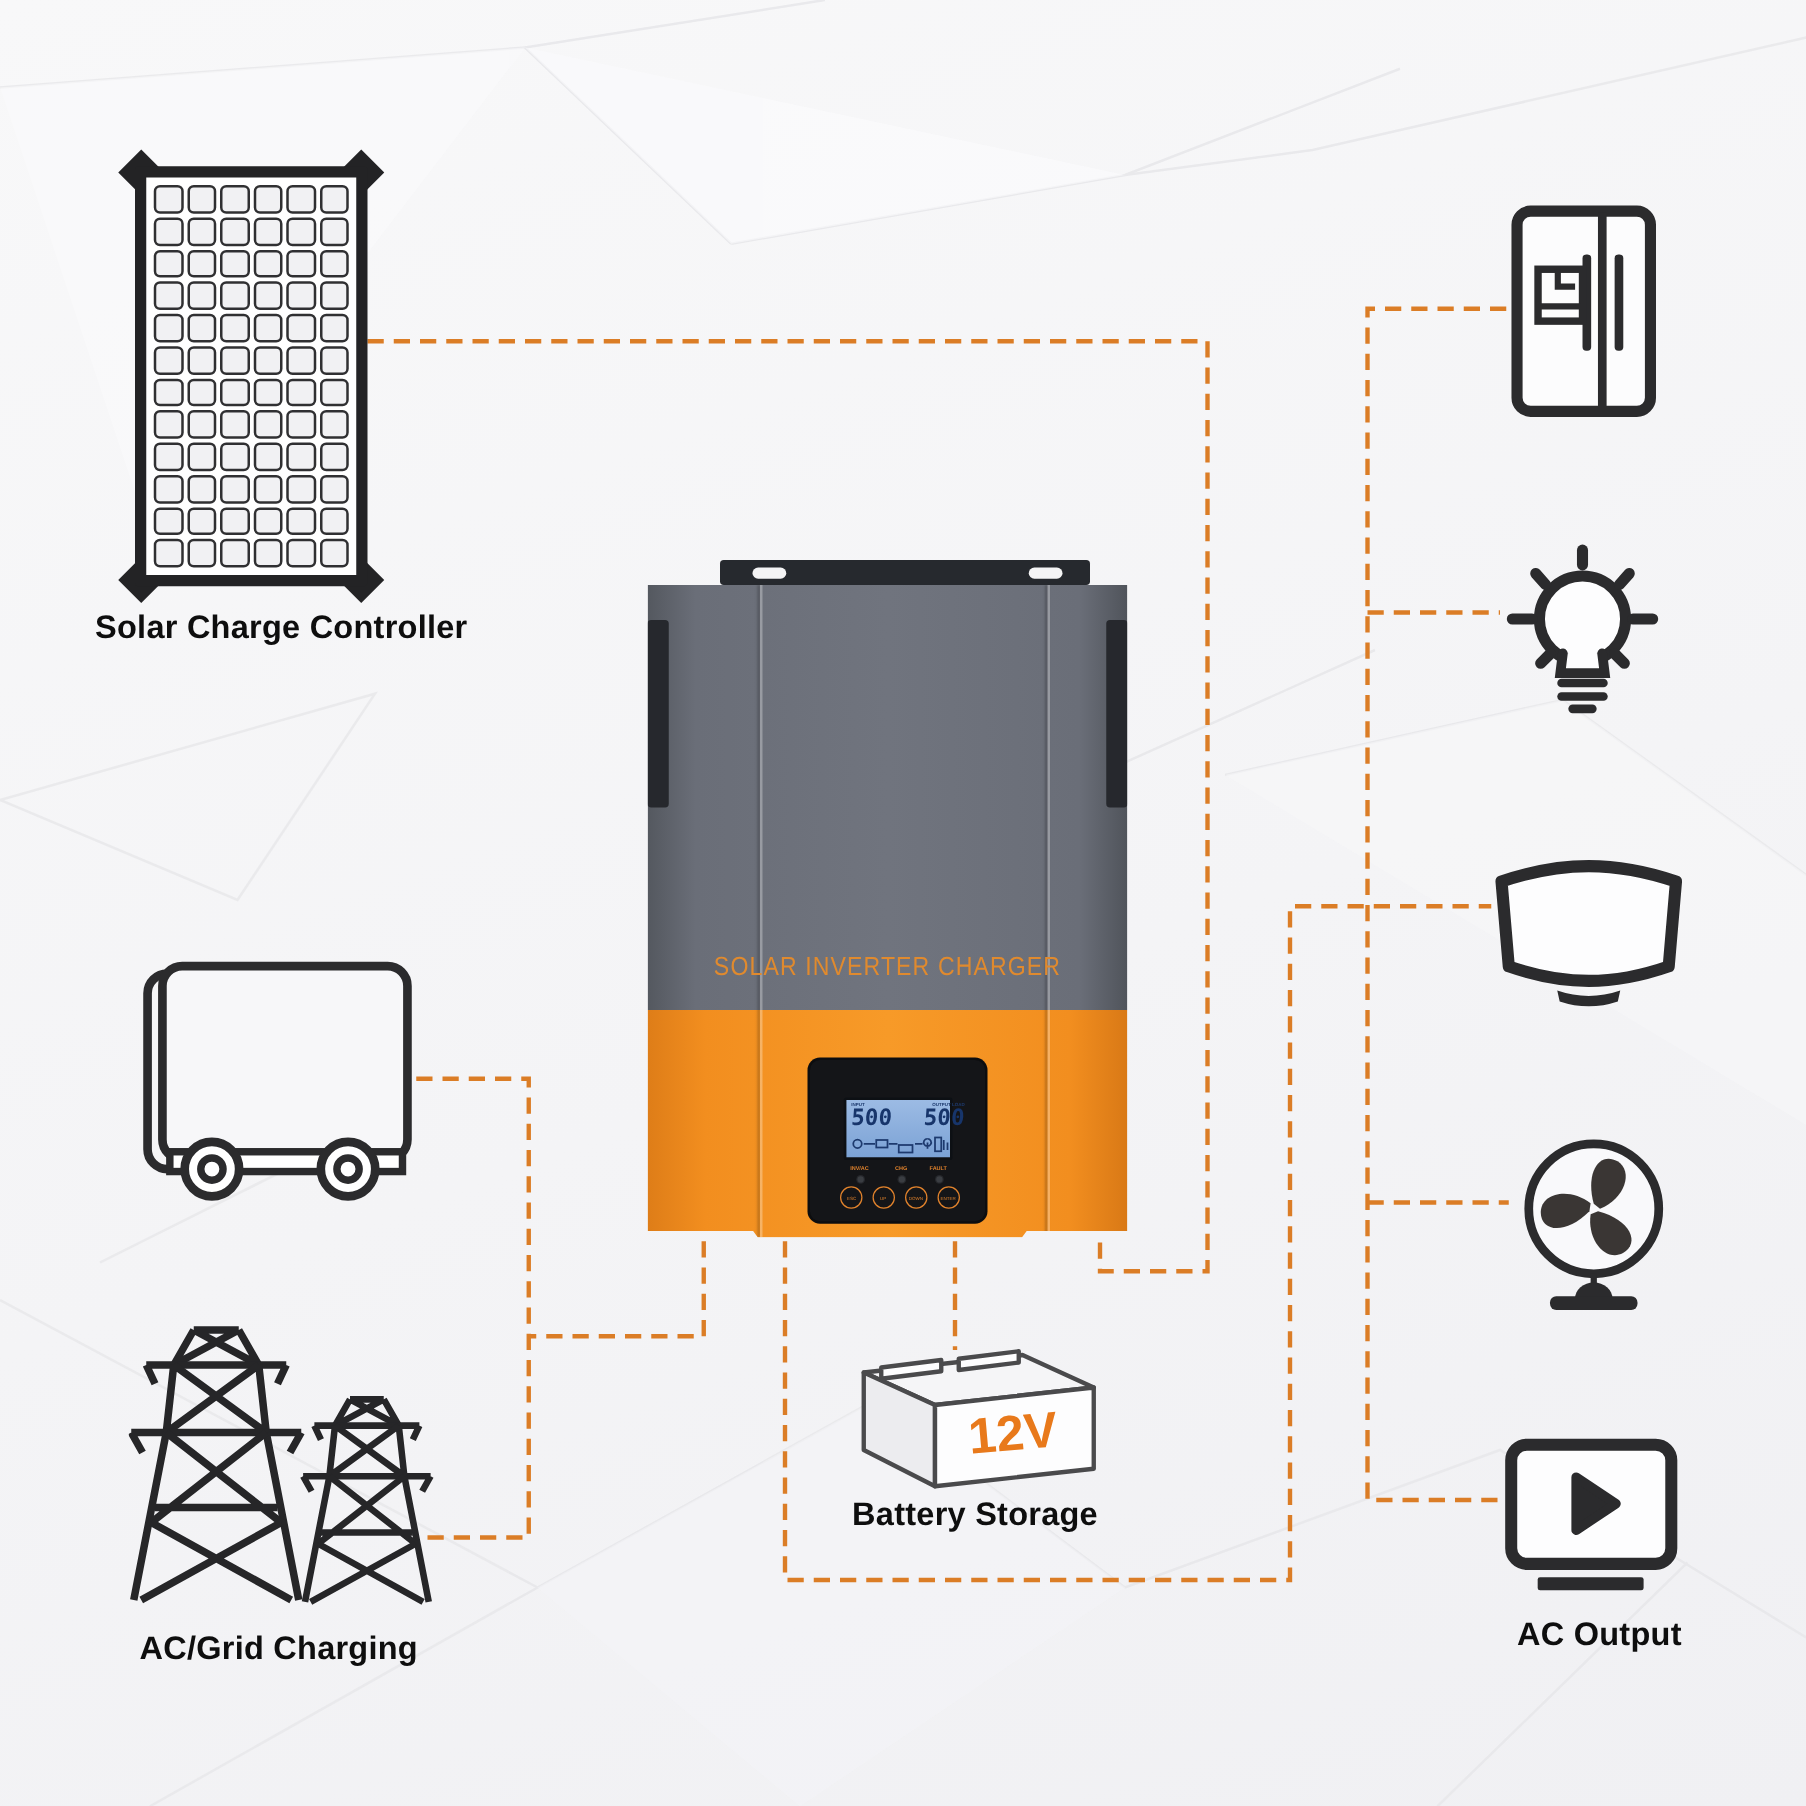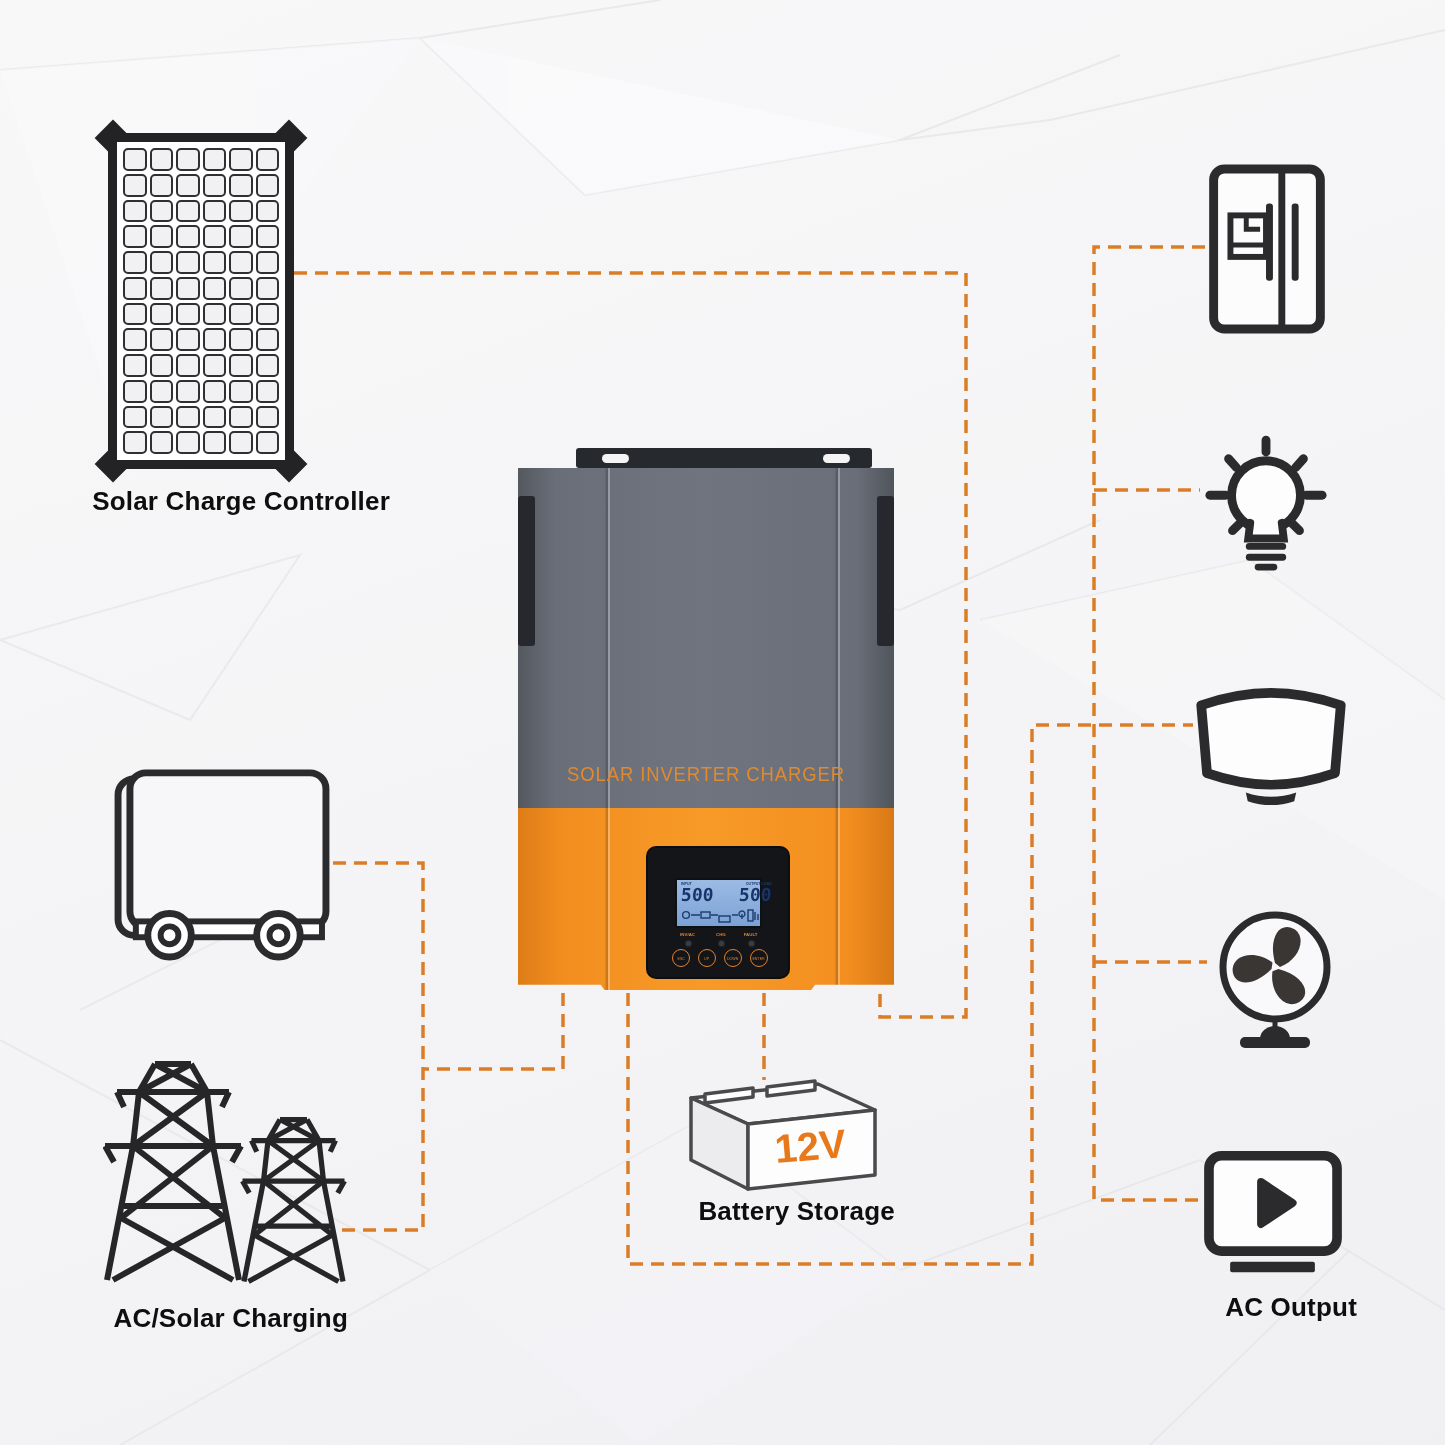--- a/index.html
+++ b/index.html
@@ -5,41 +5,41 @@
   html,body{margin:0;padding:0;background:#ffffff;}
   #canvas{
     position:relative;width:1445px;height:1445px;overflow:hidden;
     background:linear-gradient(160deg,#f8f8f9 0%,#f4f4f6 55%,#f0f0f3 100%);
     font-family:"Liberation Sans", sans-serif;
   }
   svg.layer{position:absolute;left:0;top:0;width:1445px;height:1445px;}
   .node{position:absolute;}
   .label{
     position:absolute;font-weight:bold;font-size:26px;color:#0e0e0e;
-    text-align:right;letter-spacing:.2px;
+    text-align:center;letter-spacing:.2px;
   }
   
   .solar{left:108px;top:133px;width:186px;height:336px;}
   .solar-frame{
     position:absolute;left:0;top:0;right:0;bottom:0;background:#ffffff;
     border:9px solid #232325;border-radius:3px;padding:6px;box-sizing:border-box;
   }
   .solar-cells{display:grid;width:100%;height:100%;
     grid-template-columns:repeat(6,1fr);grid-template-rows:repeat(12,1fr);gap:3px;}
   .solar-cells div{border:2.5px solid #303032;border-radius:5px;background:#f1f1f3;}
   .scorner{position:absolute;width:26px;height:26px;background:#232325;transform:rotate(45deg);}
   .sc1{left:-8px;top:-8px;} .sc2{right:-8px;top:-8px;}
   .sc3{left:-8px;bottom:-8px;} .sc4{right:-8px;bottom:-8px;}
   
   .inverter{left:515px;top:445px;width:420px;height:550px;}
   .bracket{position:absolute;left:61px;top:3px;width:296px;height:20px;background:#26292e;border-radius:3px;}
   .bhole{position:absolute;top:6px;width:27px;height:9px;background:#f4f4f5;border-radius:5px;}
   .bh1{left:26px;} .bh2{left:247px;}
-  .inv-body{position:absolute;left:3px;top:23px;width:346px;height:522px;
-    clip-path:polygon(0 0,100% 0,100% 99%,79% 99%,78% 100%,23% 100%,22% 99%,0 99%);padding-left:30px;}
+  .inv-body{position:absolute;left:3px;top:23px;width:384px;height:522px;
+    clip-path:polygon(0 0,100% 0,100% 99%,79% 99%,78% 100%,23% 100%,22% 99%,0 99%);}
   .inv-gray{position:absolute;left:0;top:0;width:100%;height:340px;
     background:linear-gradient(90deg,#54585f 0%,#6a6e78 10%,#70747e 50%,#6a6e78 90%,#50545b 100%);}
   .inv-orange{position:absolute;left:0;top:340px;width:100%;height:182px;
     background:linear-gradient(90deg,#de7d18 0%,#f28e1f 12%,#f79a28 50%,#f28e1f 88%,#d97916 100%);}
   .seam{position:absolute;top:0;width:2px;height:522px;background:rgba(255,255,255,.30);
     box-shadow:-2px 0 2px rgba(0,0,0,.25);}
   .seam1{left:90px;} .seam2{left:320px;}
   .wing{position:absolute;width:17px;height:150px;background:#26282d;border-radius:3px;top:28px;}
   .wing-l{left:0;} .wing-r{right:0;}
   .inv-title{position:absolute;left:0;top:294px;width:100%;text-align:center;
@@ -215,21 +215,21 @@
         <path d="M14,34 H126 M14,34 L21,49 M126,34 L119,49"></path>
         <path d="M36,34 L30,88 M104,34 L110,88 M36,34 L110,88 M104,34 L30,88"></path>
         <path d="M2,88 H138 M2,88 L11,104 M138,88 L129,104"></path>
         <path d="M30,88 L4,222 M110,88 L136,222"></path>
         <path d="M30,88 L122,160 M110,88 L18,160 M21,148 H119"></path>
         <path d="M18,160 L130,222 M122,160 L10,222"></path>
       </g>
       <use href="#pylong" transform="translate(138,57) scale(0.75)" stroke-width="7"></use>
     </svg>
   </div>
-  <div class="label" style="left:98px;top:1303px;width:250px;">AC/Solar Charging</div>
+  <div class="label" style="left:98px;top:1303px;width:250px;">AC/Grid Charging</div>
 
   <div class="node inverter">
     <div class="bracket">
       <div class="bhole bh1"></div>
       <div class="bhole bh2"></div>
     </div>
     <div class="inv-body">
       <div class="inv-gray"></div>
       <div class="inv-orange"></div>
       <div class="seam seam1"></div>

